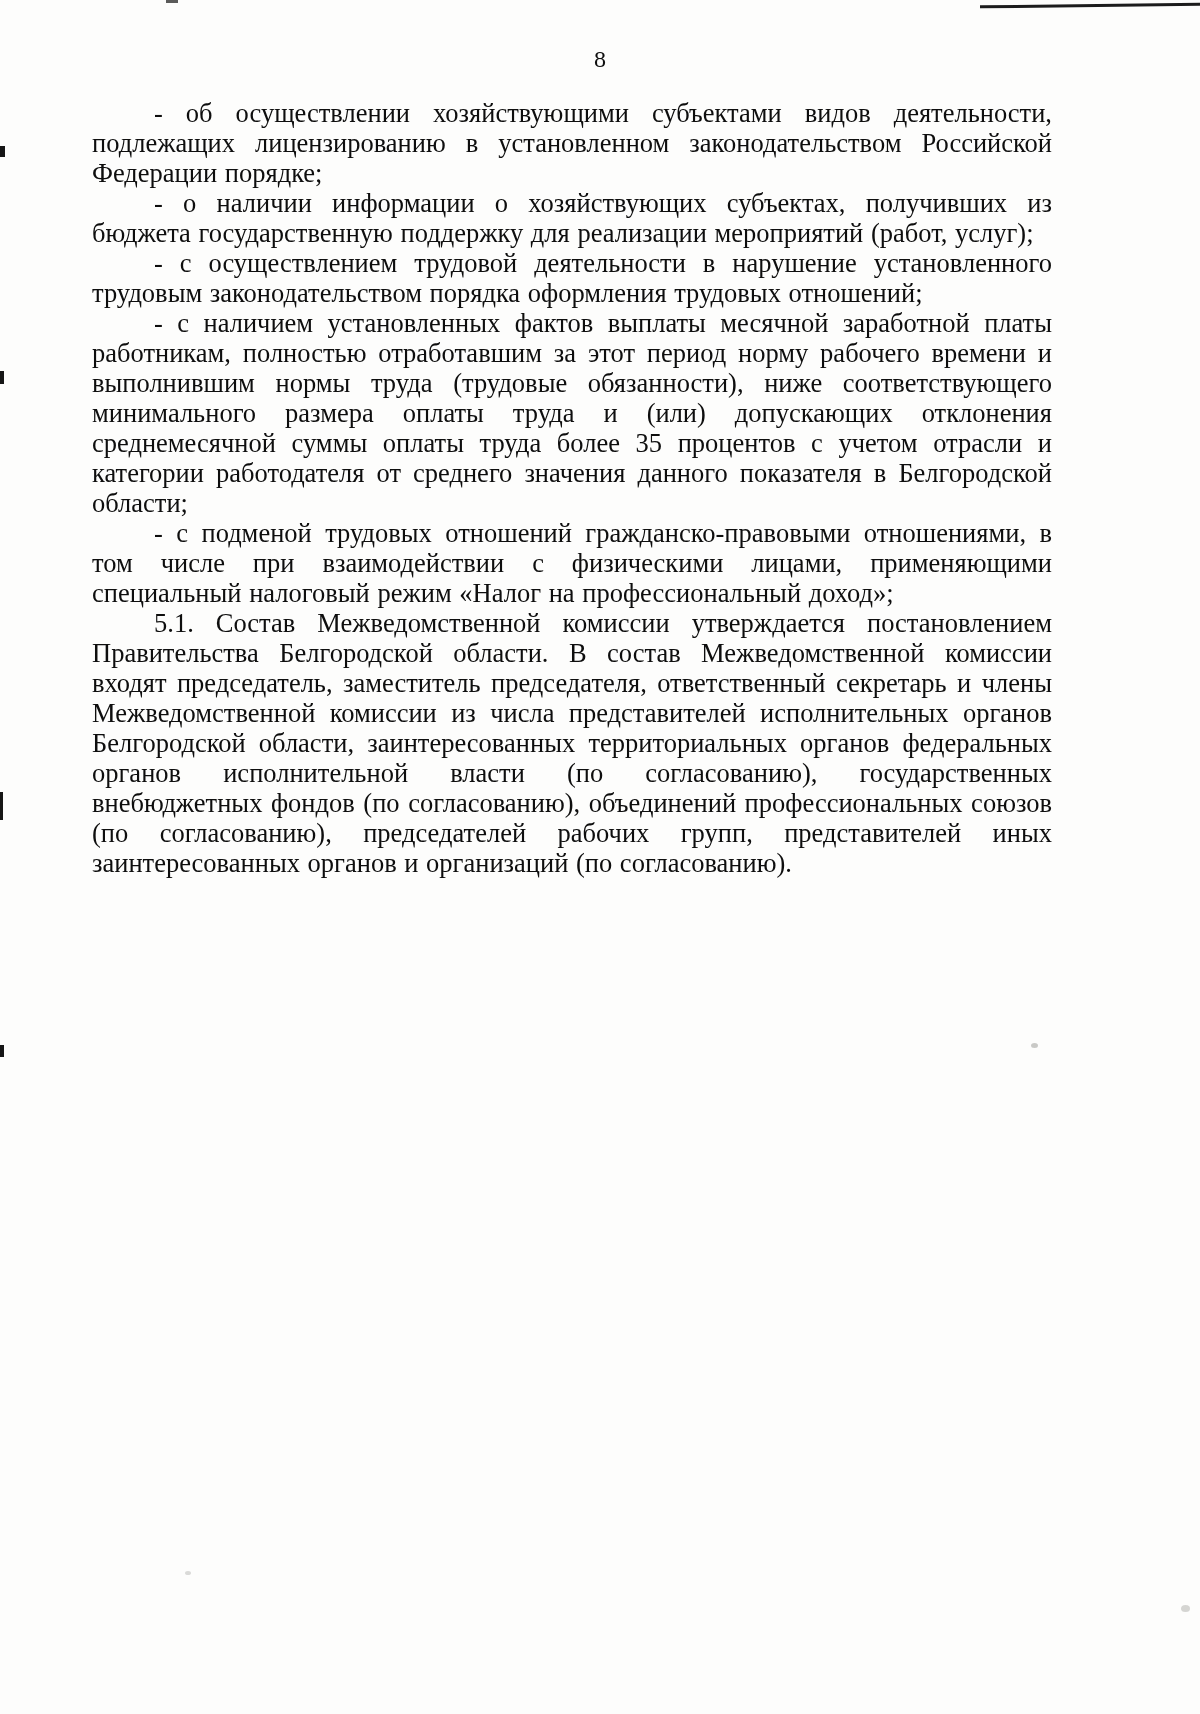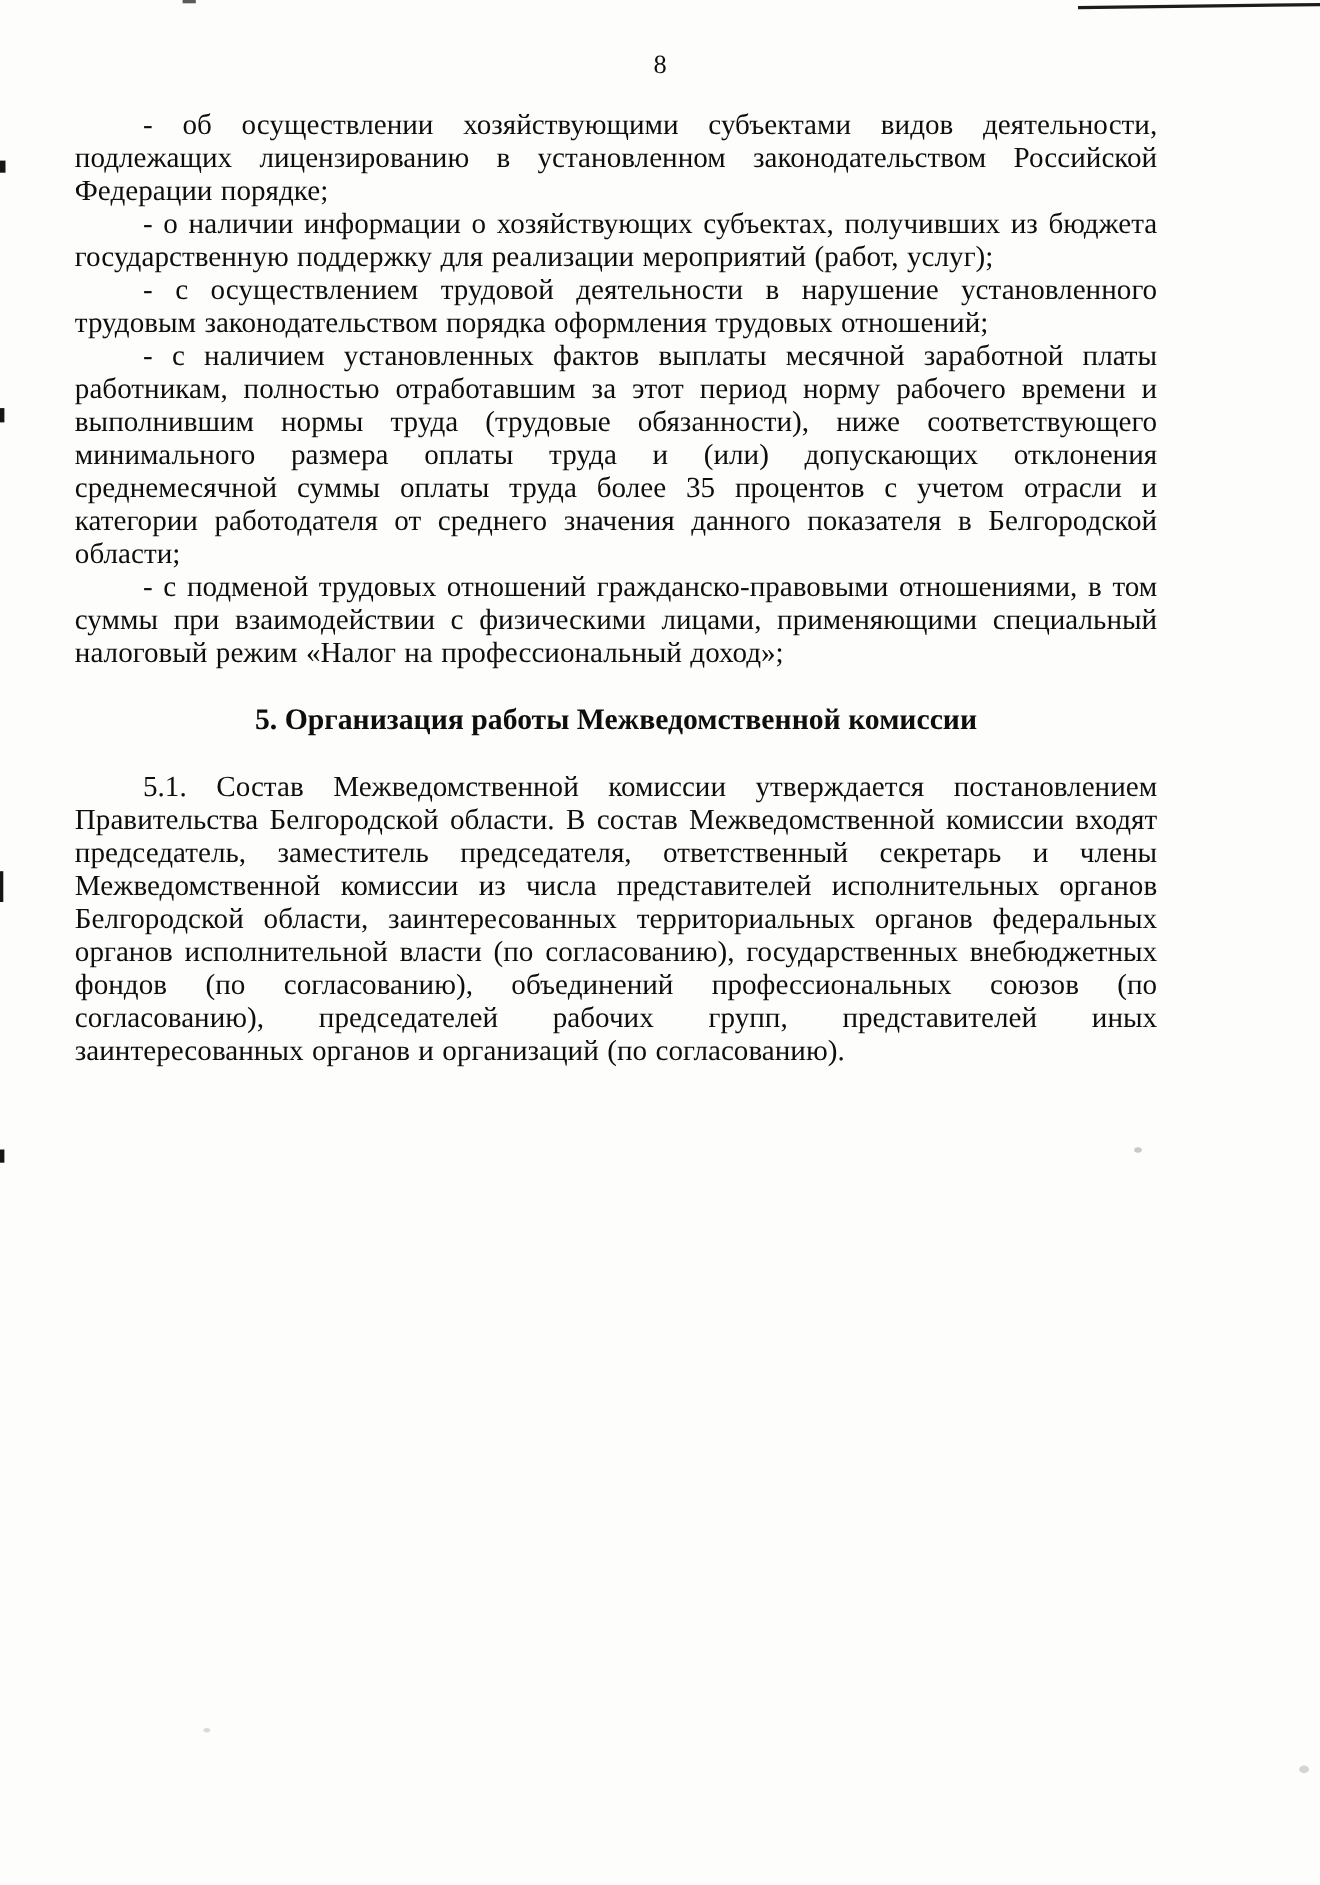--- a/index.html
+++ b/index.html
@@ -17,21 +17,21 @@
     color: #0e0e0e;
     box-sizing: border-box;
   }
   .page-number {
     padding-top: 46px;
     text-align: center;
     font-size: 24px;
     line-height: 26px;
   }
   .content {
-    margin: 26px 148px 0 68px;
+    margin: 26px 148px 0 92px;
     font-size: 26.5px;
     line-height: 30px;
   }
   .para-block p,
   .para {
     margin: 0;
     text-align: justify;
     text-indent: 62px;
     word-spacing: 1px;
     hyphens: none;
@@ -93,21 +93,20 @@
   <span class="speck s-3"></span>
 
   <div class="page-number">8</div>
 
   <div class="content">
     <div class="para-block">
         <p class="para">- об осуществлении хозяйствующими субъектами видов деятельности, подлежащих лицензированию в установленном законодательством Российской Федерации порядке;</p>
         <p class="para">- о наличии информации о хозяйствующих субъектах, получивших из бюджета государственную поддержку для реализации мероприятий (работ, услуг);</p>
         <p class="para">- с осуществлением трудовой деятельности в нарушение установленного трудовым законодательством порядка оформления трудовых отношений;</p>
         <p class="para">- с наличием установленных фактов выплаты месячной заработной платы работникам, полностью отработавшим за этот период норму рабочего времени и выполнившим нормы труда (трудовые обязанности), ниже соответствующего минимального размера оплаты труда и (или) допускающих отклонения среднемесячной суммы оплаты труда более 35 процентов с учетом отрасли и категории работодателя от среднего значения данного показателя в Белгородской области;</p>
-        <p class="para">- с подменой трудовых отношений гражданско-правовыми отношениями, в том суммы при взаимодействии с физическими лицами, применяющими специальный налоговый режим «Налог на профессиональный доход»;</p>
+        <p class="para">- с подменой трудовых отношений гражданско-правовыми отношениями, в том числе при взаимодействии с физическими лицами, применяющими специальный налоговый режим «Налог на профессиональный доход»;</p>
       </div>
-    <div class="section-heading">5. Организация работы Межведомственной комиссии</div>
     <div class="para-block">
         <p class="para">5.1. Состав Межведомственной комиссии утверждается постановлением Правительства Белгородской области. В состав Межведомственной комиссии входят председатель, заместитель председателя, ответственный секретарь и члены Межведомственной комиссии из числа представителей исполнительных органов Белгородской области, заинтересованных территориальных органов федеральных органов исполнительной власти (по согласованию), государственных внебюджетных фондов (по согласованию), объединений профессиональных союзов (по согласованию), председателей рабочих групп, представителей иных заинтересованных органов и организаций (по согласованию).</p>
       </div>
   </div>
 
 </div>
 
 </body></html>

